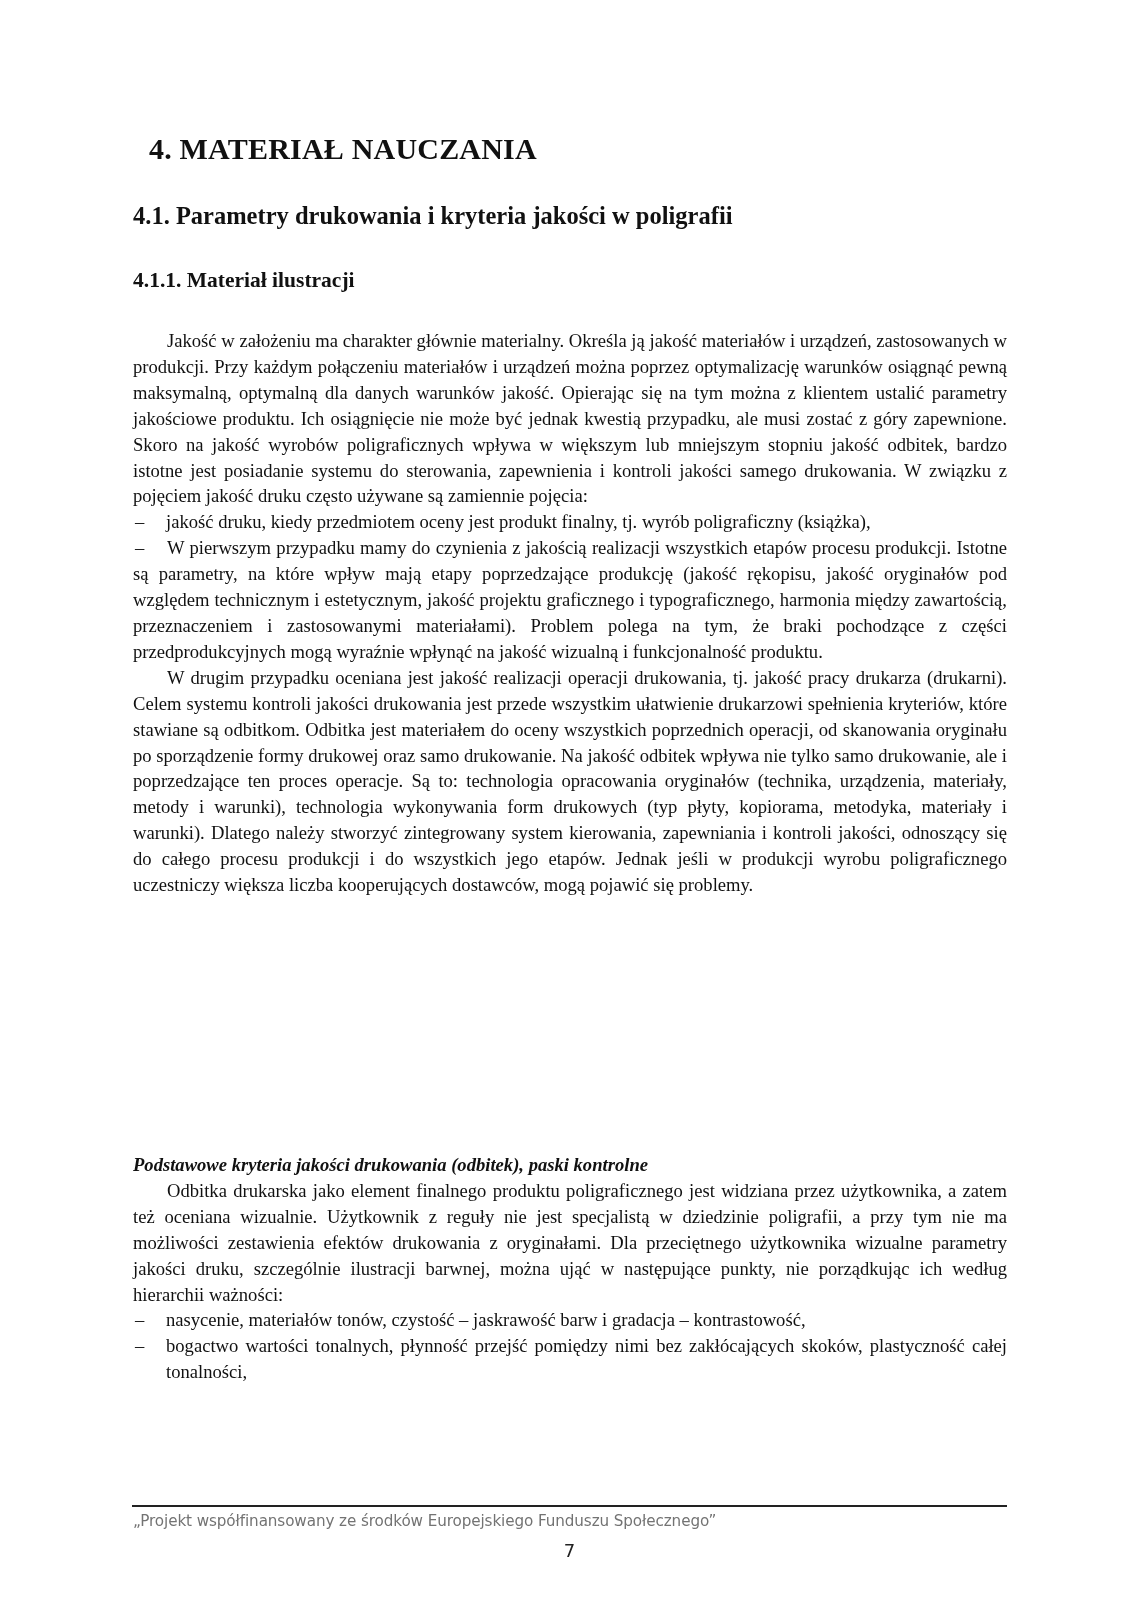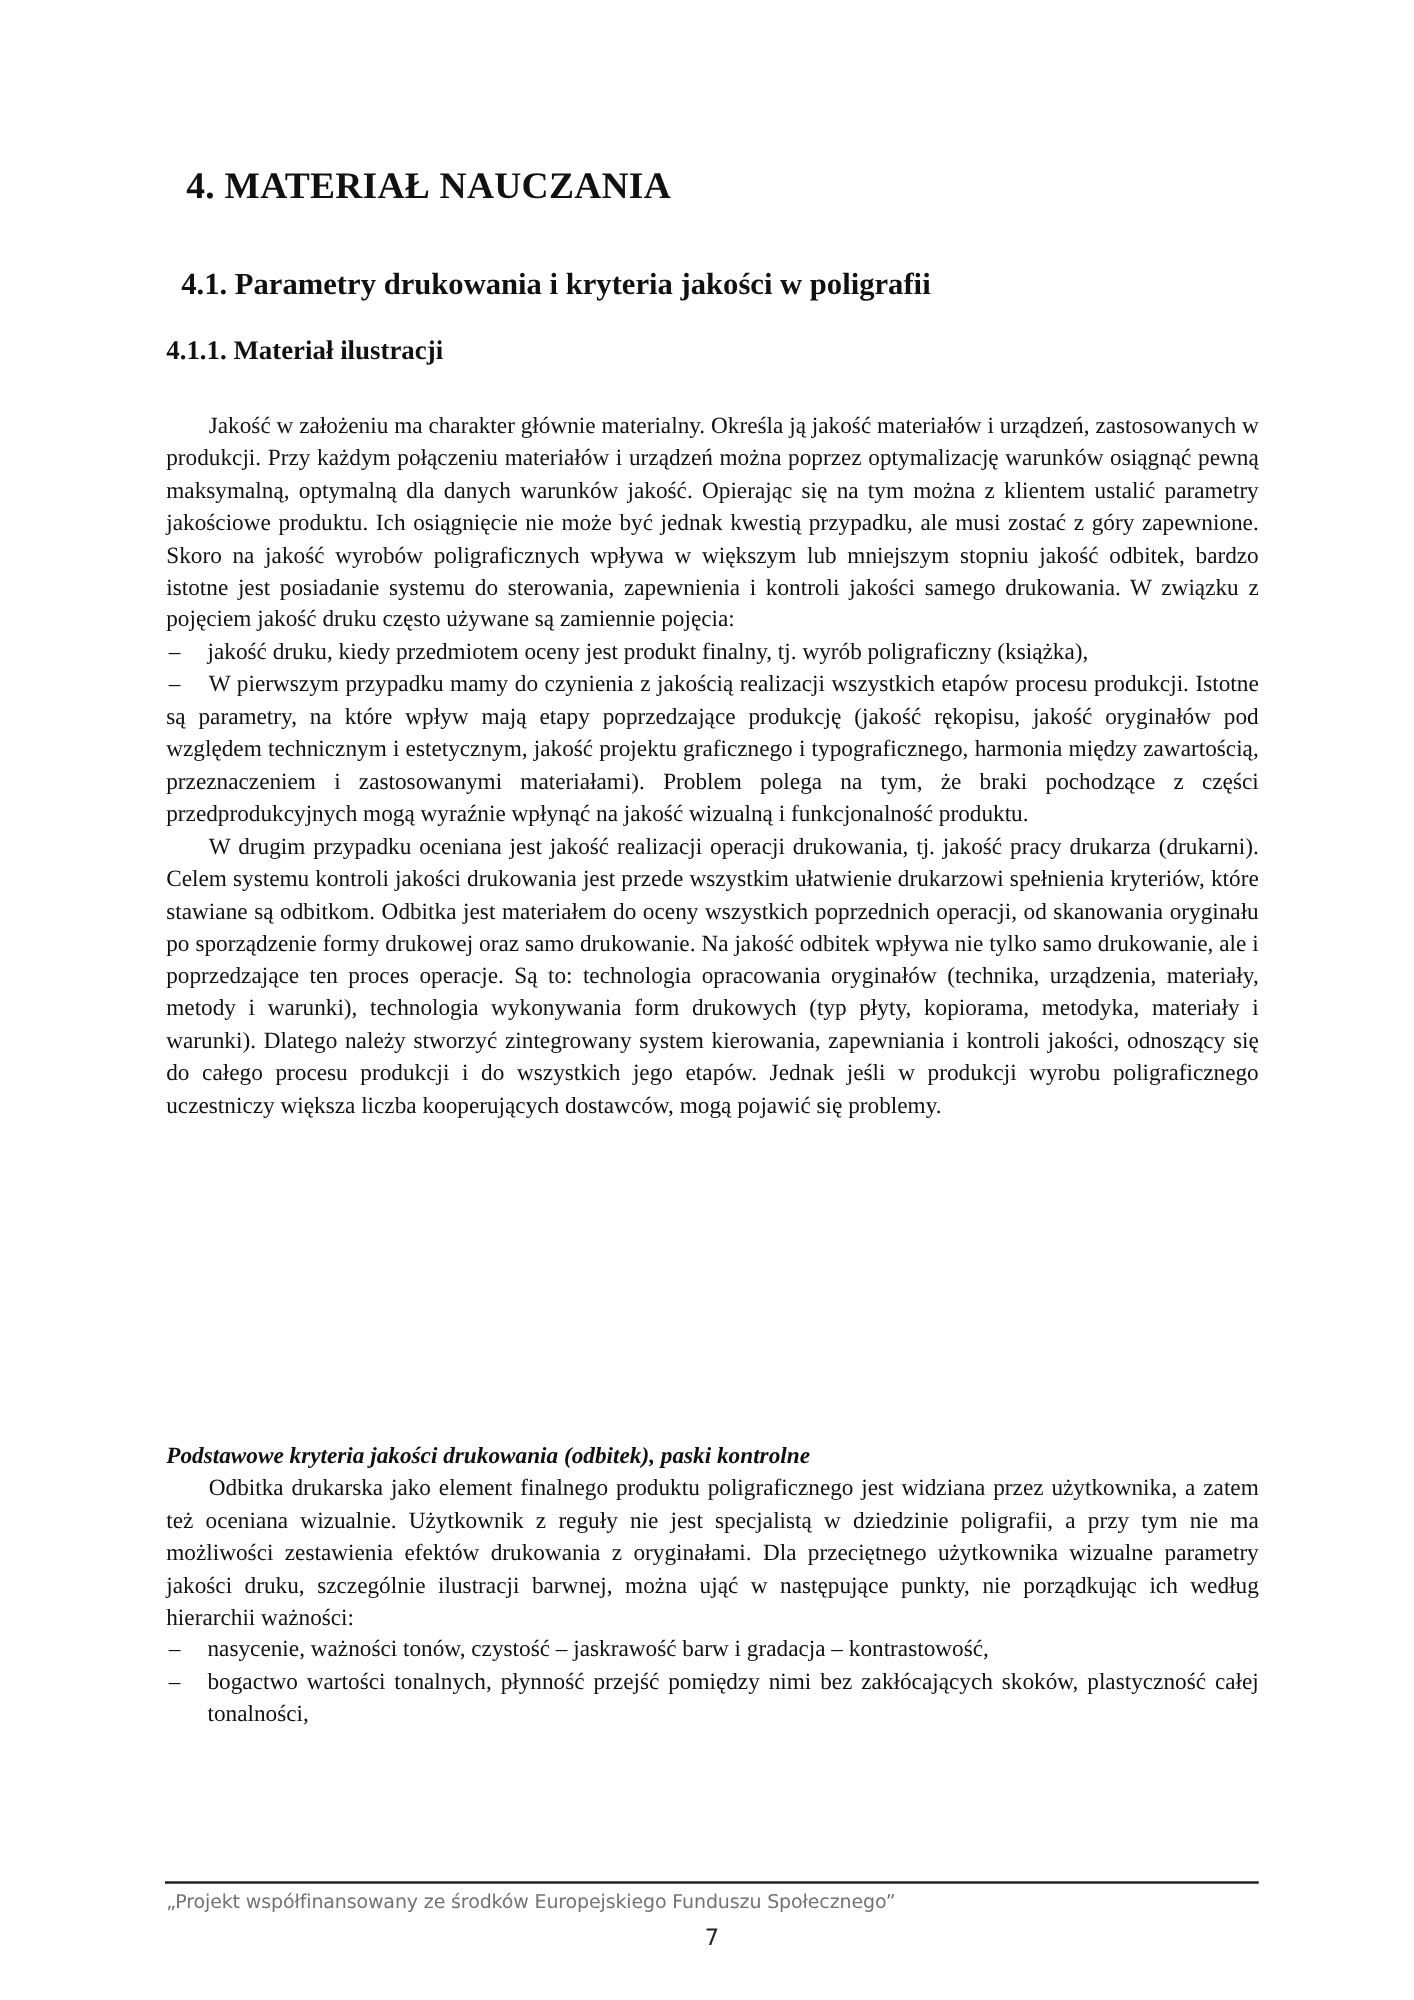--- a/index.html
+++ b/index.html
@@ -1,20 +1,20 @@
 <!DOCTYPE html>
 <html><head>
 <meta charset="utf-8">
 <style>
   html, body { margin: 0; padding: 0; background: #ffffff; }
   body { width: 1131px; height: 1600px; position: relative; overflow: hidden; color: #111; }
   .page { position: absolute; left: 133px; top: 0; width: 874px; }
   .serif { font-family: "Liberation Serif", "DejaVu Serif", serif; }
   h1 { position: absolute; top: 132px; left: 16px; margin: 0; font-size: 30px; font-weight: bold; letter-spacing: 0.2px; }
-  h2 { position: absolute; top: 202px; left: 0; margin: 12px; font-size: 24.5px; font-weight: bold; }
+  h2 { position: absolute; top: 202px; left: 0; margin: 0; font-size: 24.5px; font-weight: bold; }
   h3 { position: absolute; top: 268px; left: 0; margin: 0; font-size: 21.5px; font-weight: bold; }
   .body-block { position: absolute; left: 0; width: 874px; font-size: 18.6px; line-height: 25.9px; text-align: justify; }
   .block1 { top: 328px; }
   .block2 { top: 1152px; }
   p { margin: 0; text-indent: 34px; text-align: justify; }
   .section-heading { font-weight: bold; text-indent: 0; margin: 0; font-style: italic; }
   ul.dash { list-style: none; margin: 0; padding: 0; }
   ul.dash li { position: relative; padding-left: 33px; text-align: justify; }
   ul.dash li .dash-mark { position: absolute; left: 2px; top: 0; }
   .footer-rule { position: absolute; left: 132px; top: 1505px; width: 875px; height: 2px; background: #222; }
@@ -43,21 +43,21 @@
     <p>W pierwszym przypadku mamy do czynienia z jakością realizacji wszystkich etapów procesu produkcji. Istotne są parametry, na które wpływ mają etapy poprzedzające produkcję (jakość rękopisu, jakość oryginałów pod względem technicznym i estetycznym, jakość projektu graficznego i typograficznego, harmonia między zawartością, przeznaczeniem i zastosowanymi materiałami). Problem polega na tym, że braki pochodzące z części przedprodukcyjnych mogą wyraźnie wpłynąć na jakość wizualną i funkcjonalność produktu.</p>
     <p>W drugim przypadku oceniana jest jakość realizacji operacji drukowania, tj. jakość pracy drukarza (drukarni). Celem systemu kontroli jakości drukowania jest przede wszystkim ułatwienie drukarzowi spełnienia kryteriów, które stawiane są odbitkom. Odbitka jest materiałem do oceny wszystkich poprzednich operacji, od skanowania oryginału po sporządzenie formy drukowej oraz samo drukowanie. Na jakość odbitek wpływa nie tylko samo drukowanie, ale i poprzedzające ten proces operacje. Są to: technologia opracowania oryginałów (technika, urządzenia, materiały, metody i warunki), technologia wykonywania form drukowych (typ płyty, kopiorama, metodyka, materiały i warunki). Dlatego należy stworzyć zintegrowany system kierowania, zapewniania i kontroli jakości, odnoszący się do całego procesu produkcji i do wszystkich jego etapów. Jednak jeśli w produkcji wyrobu poligraficznego uczestniczy większa liczba kooperujących dostawców, mogą pojawić się problemy.</p>
   </div>
 
   <div class="body-block block2">
     <div class="section-heading">Podstawowe kryteria jakości drukowania (odbitek), paski kontrolne</div>
     <p>Odbitka drukarska jako element finalnego produktu poligraficznego jest widziana przez użytkownika, a zatem też oceniana wizualnie. Użytkownik z reguły nie jest specjalistą w dziedzinie poligrafii, a przy tym nie ma możliwości zestawienia efektów drukowania z oryginałami. Dla przeciętnego użytkownika wizualne parametry jakości druku, szczególnie ilustracji barwnej, można ująć w następujące punkty, nie porządkując ich według hierarchii ważności:</p>
     <ul class="dash">
       <li>
         <span class="dash-mark">–</span>
-        <span>nasycenie, ważności tonów, czystość – jaskrawość barw i gradacja – kontrastowość,</span>
+        <span>nasycenie, materiałów tonów, czystość – jaskrawość barw i gradacja – kontrastowość,</span>
       </li>
       <li>
         <span class="dash-mark">–</span>
         <span>bogactwo wartości tonalnych, płynność przejść pomiędzy nimi bez zakłócających skoków, plastyczność całej tonalności,</span>
       </li>
     </ul>
   </div>
 </div>
 
 <div class="footer-rule"></div>

